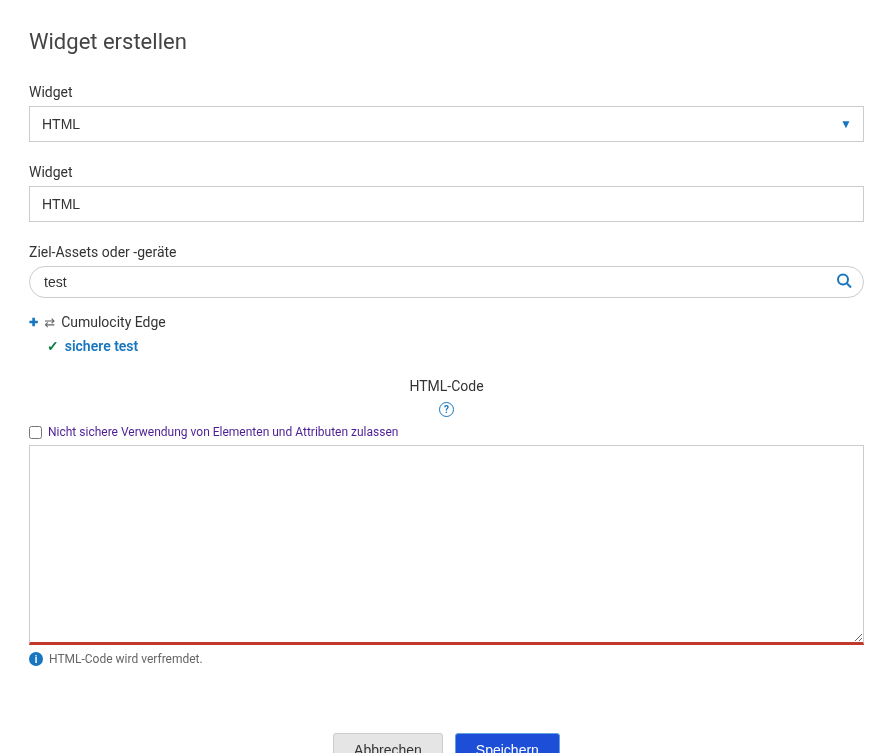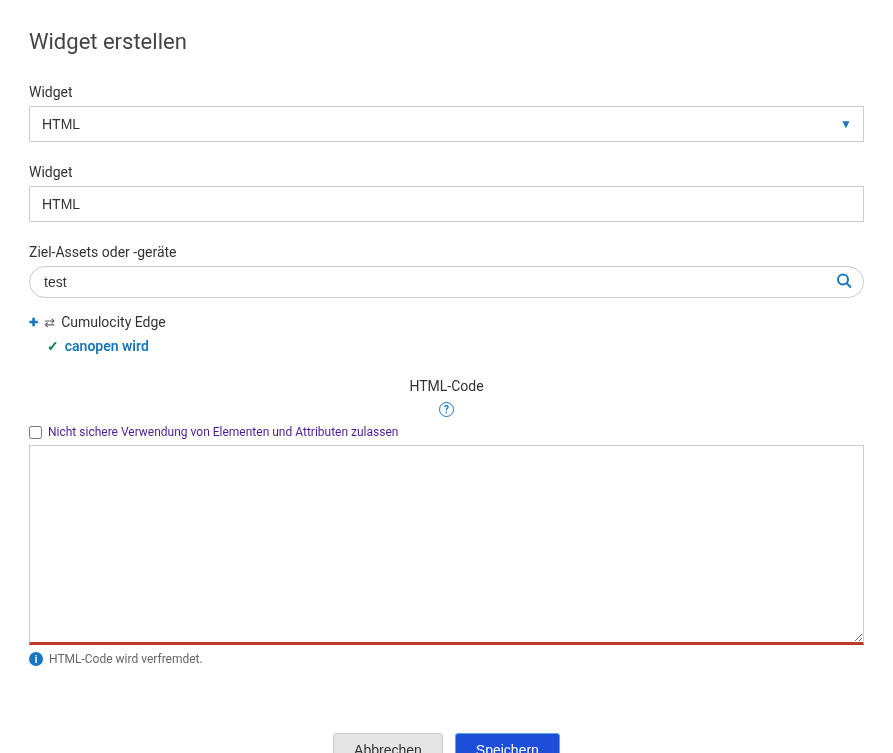--- a/index.html
+++ b/index.html
@@ -68,21 +68,21 @@
       </span>
     </div>
     <div class="tree">
       <div class="tree-item">
         <span class="tree-expand">✚</span>
         <span class="tree-swap-icon">⇄</span>
         <span class="tree-label">Cumulocity Edge</span>
       </div>
       <div class="tree-item tree-child">
         <span class="tree-check-icon">✓</span>
-        <span class="tree-label-selected">canopen wird</span>
+        <span class="tree-label-selected">sichere test</span>
       </div>
     </div>
   </div>
 
   <div class="form-group">
     <div class="label-row">
       <label class="form-label" style="margin-bottom:0">HTML-Code</label>
       <span class="help-icon">?</span>
     </div>
     <div class="checkbox-row">

